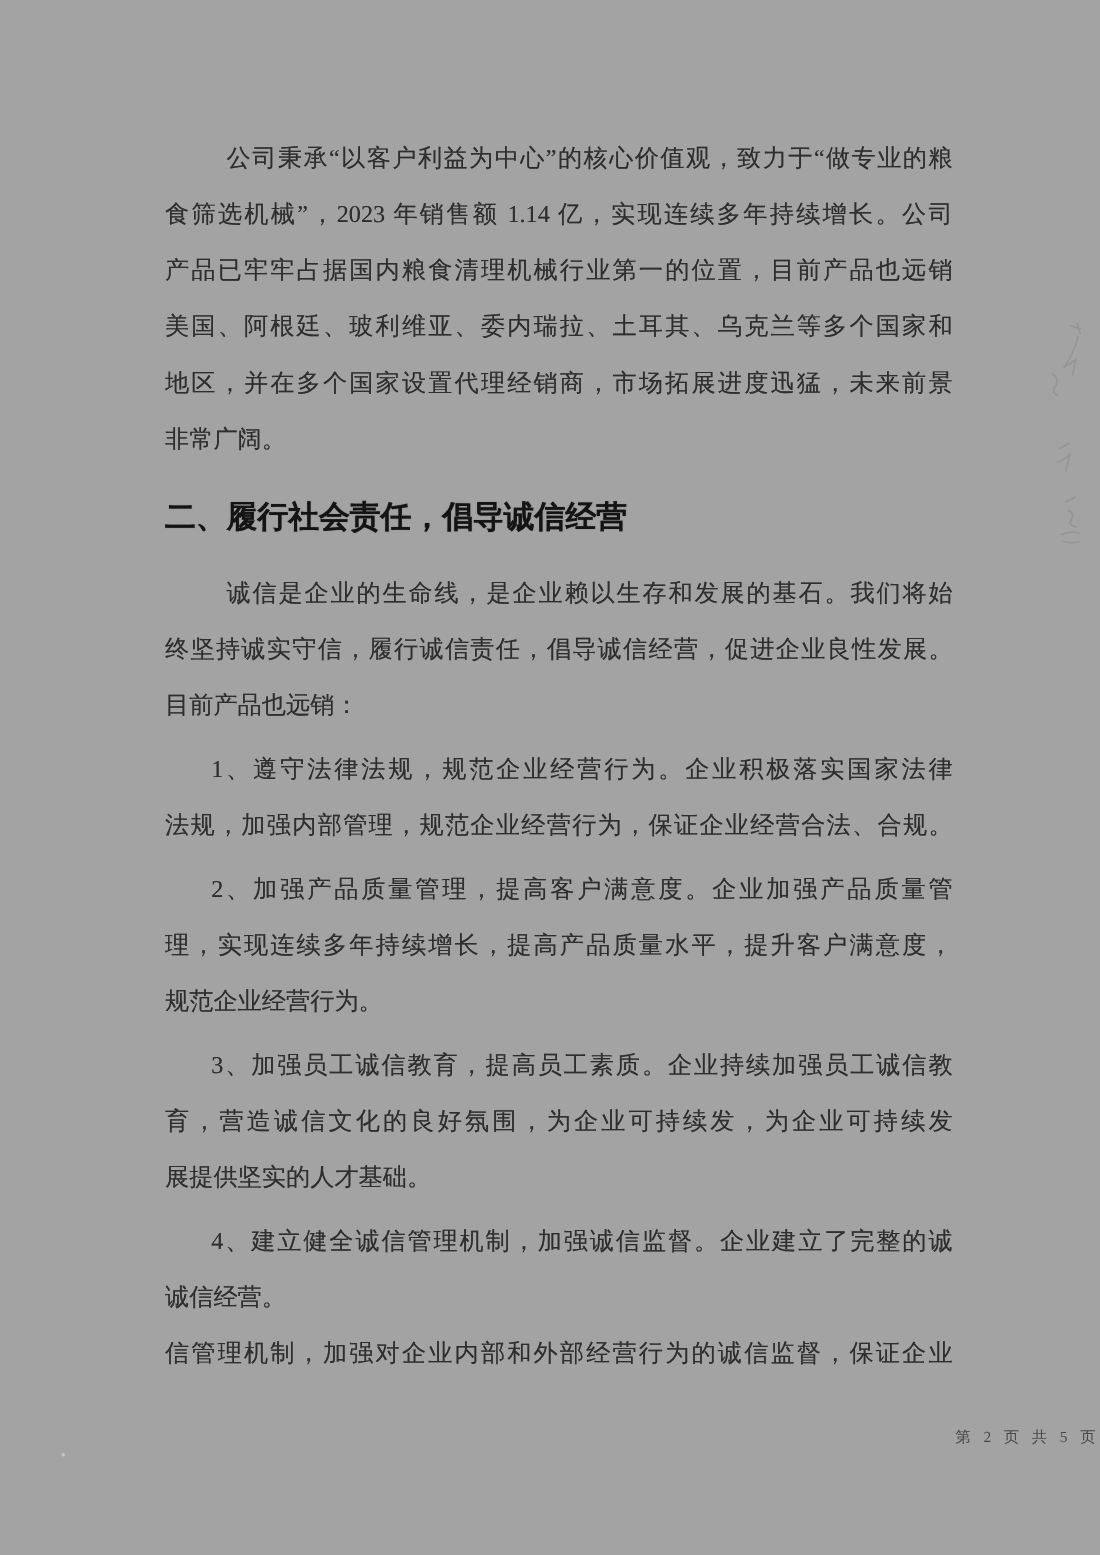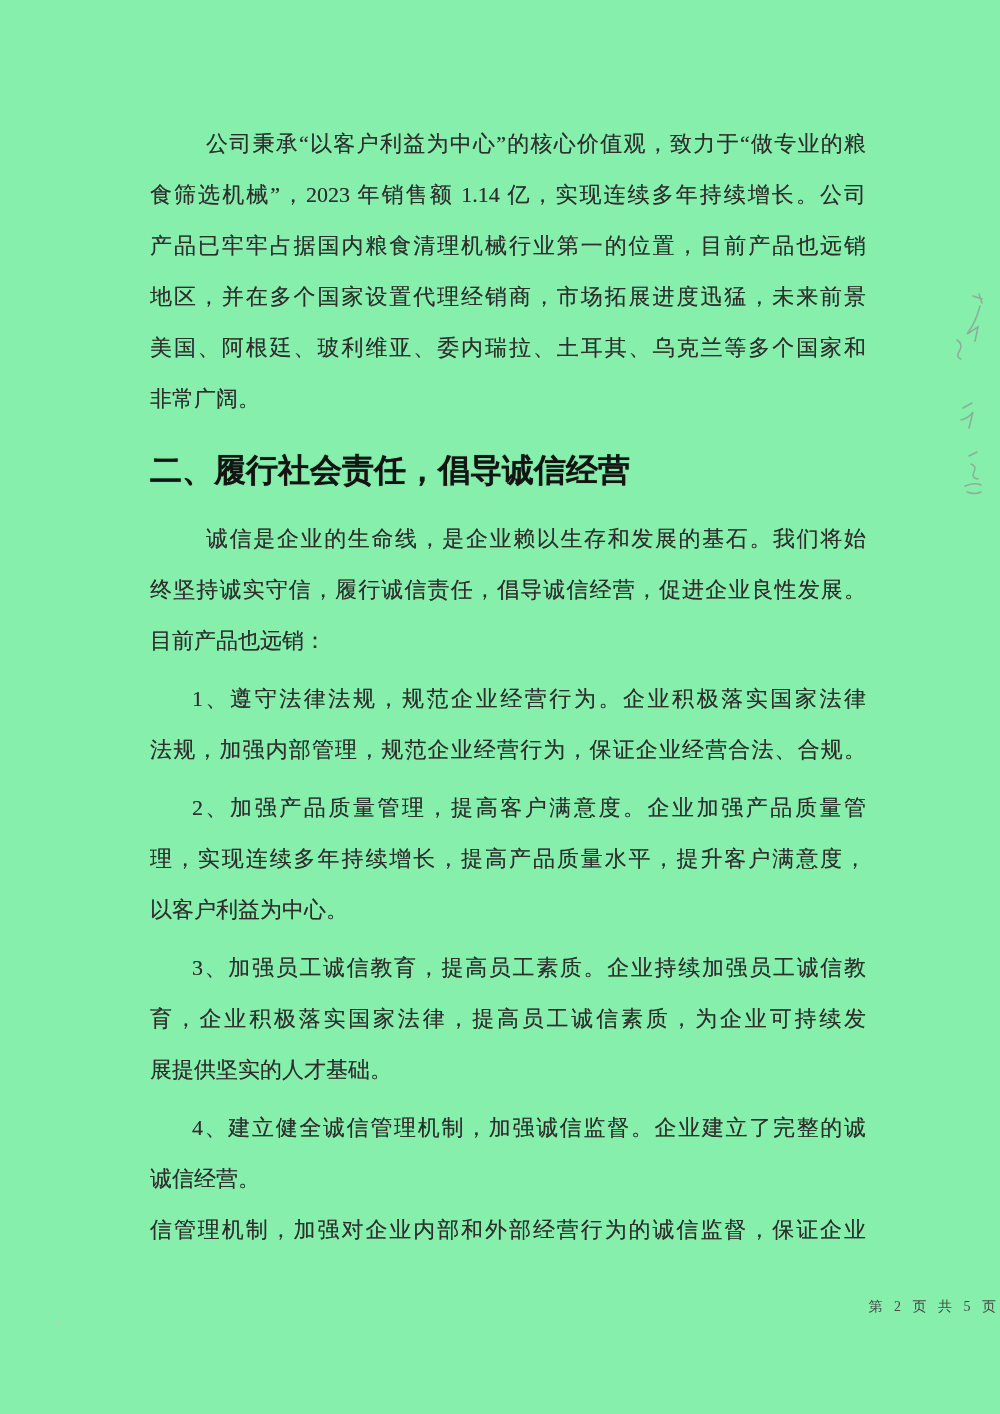--- a/index.html
+++ b/index.html
@@ -1,41 +1,41 @@
 <!DOCTYPE html>
 <html><head>
 <meta charset="utf-8">
 <style>
   html, body { margin: 0; padding: 0; background: #888; }
   .page {
     position: relative;
     width: 1000px;
     height: 1414px;
     margin: 0 auto;
-    background: #86efac;
+    background: #a3a3a3;
     overflow: hidden;
     font-family: "Liberation Serif", "DejaVu Serif", serif;
   }
   .content {
     position: absolute;
     left: 150px;
     top: 118px;
     width: 716px;
     font-size: 22px;
     line-height: 51px;
     color: #2e2e2e;
     text-shadow: 0 0 0.6px rgba(45,45,45,0.55);
   }
   .line { text-align: justify; min-height: 51px; }
   .line.fill { text-align-last: justify; }
   .indent-lg { padding-left: 56px; }
   .indent-num { padding-left: 42px; }
   .heading {
     font-weight: bold;
-    font-size: 32px;
+    font-size: 28px;
     color: #141414;
     margin-top: 21px;
     line-height: 51px;
     text-shadow: 0 0 0.7px rgba(10,10,10,0.7);
   }
   .para { margin: 0; }
   .gap-md { margin-top: 17px; }
   .gap-sm { margin-top: 7px; }
   .footer {
     position: absolute;
@@ -70,47 +70,47 @@
 <body>
 
 <div class="page">
 
   <div class="content">
 
     <div class="para">
       <div class="line fill indent-lg">公司秉承“以客户利益为中心”的核心价值观，致力于“做专业的粮</div>
       <div class="line fill">食筛选机械”，2023 年销售额 1.14 亿，实现连续多年持续增长。公司</div>
       <div class="line fill">产品已牢牢占据国内粮食清理机械行业第一的位置，目前产品也远销</div>
+      <div class="line fill">美国、阿根廷、玻利维亚、委内瑞拉、土耳其、乌克兰等多个国家和</div>
       <div class="line fill">地区，并在多个国家设置代理经销商，市场拓展进度迅猛，未来前景</div>
-      <div class="line fill">美国、阿根廷、玻利维亚、委内瑞拉、土耳其、乌克兰等多个国家和</div>
       <div class="line">非常广阔。</div>
     </div>
 
     <div class="heading">二、履行社会责任，倡导诚信经营</div>
 
     <div class="para gap-md">
       <div class="line fill indent-lg">诚信是企业的生命线，是企业赖以生存和发展的基石。我们将始</div>
       <div class="line fill">终坚持诚实守信，履行诚信责任，倡导诚信经营，促进企业良性发展。</div>
       <div class="line">目前产品也远销：</div>
     </div>
 
     <div class="para gap-sm">
       <div class="line fill indent-num">1、遵守法律法规，规范企业经营行为。企业积极落实国家法律</div>
       <div class="line fill">法规，加强内部管理，规范企业经营行为，保证企业经营合法、合规。</div>
     </div>
 
     <div class="para gap-sm">
       <div class="line fill indent-num">2、加强产品质量管理，提高客户满意度。企业加强产品质量管</div>
       <div class="line fill">理，实现连续多年持续增长，提高产品质量水平，提升客户满意度，</div>
-      <div class="line">以客户利益为中心。</div>
+      <div class="line">规范企业经营行为。</div>
     </div>
 
     <div class="para gap-sm">
       <div class="line fill indent-num">3、加强员工诚信教育，提高员工素质。企业持续加强员工诚信教</div>
-      <div class="line fill">育，企业积极落实国家法律，提高员工诚信素质，为企业可持续发</div>
+      <div class="line fill">育，营造诚信文化的良好氛围，为企业可持续发，为企业可持续发</div>
       <div class="line">展提供坚实的人才基础。</div>
     </div>
 
     <div class="para gap-sm">
       <div class="line fill indent-num">4、建立健全诚信管理机制，加强诚信监督。企业建立了完整的诚</div>
       <div class="line">诚信经营。</div>
       <div class="line fill">信管理机制，加强对企业内部和外部经营行为的诚信监督，保证企业</div>
     </div>
 
   </div>

